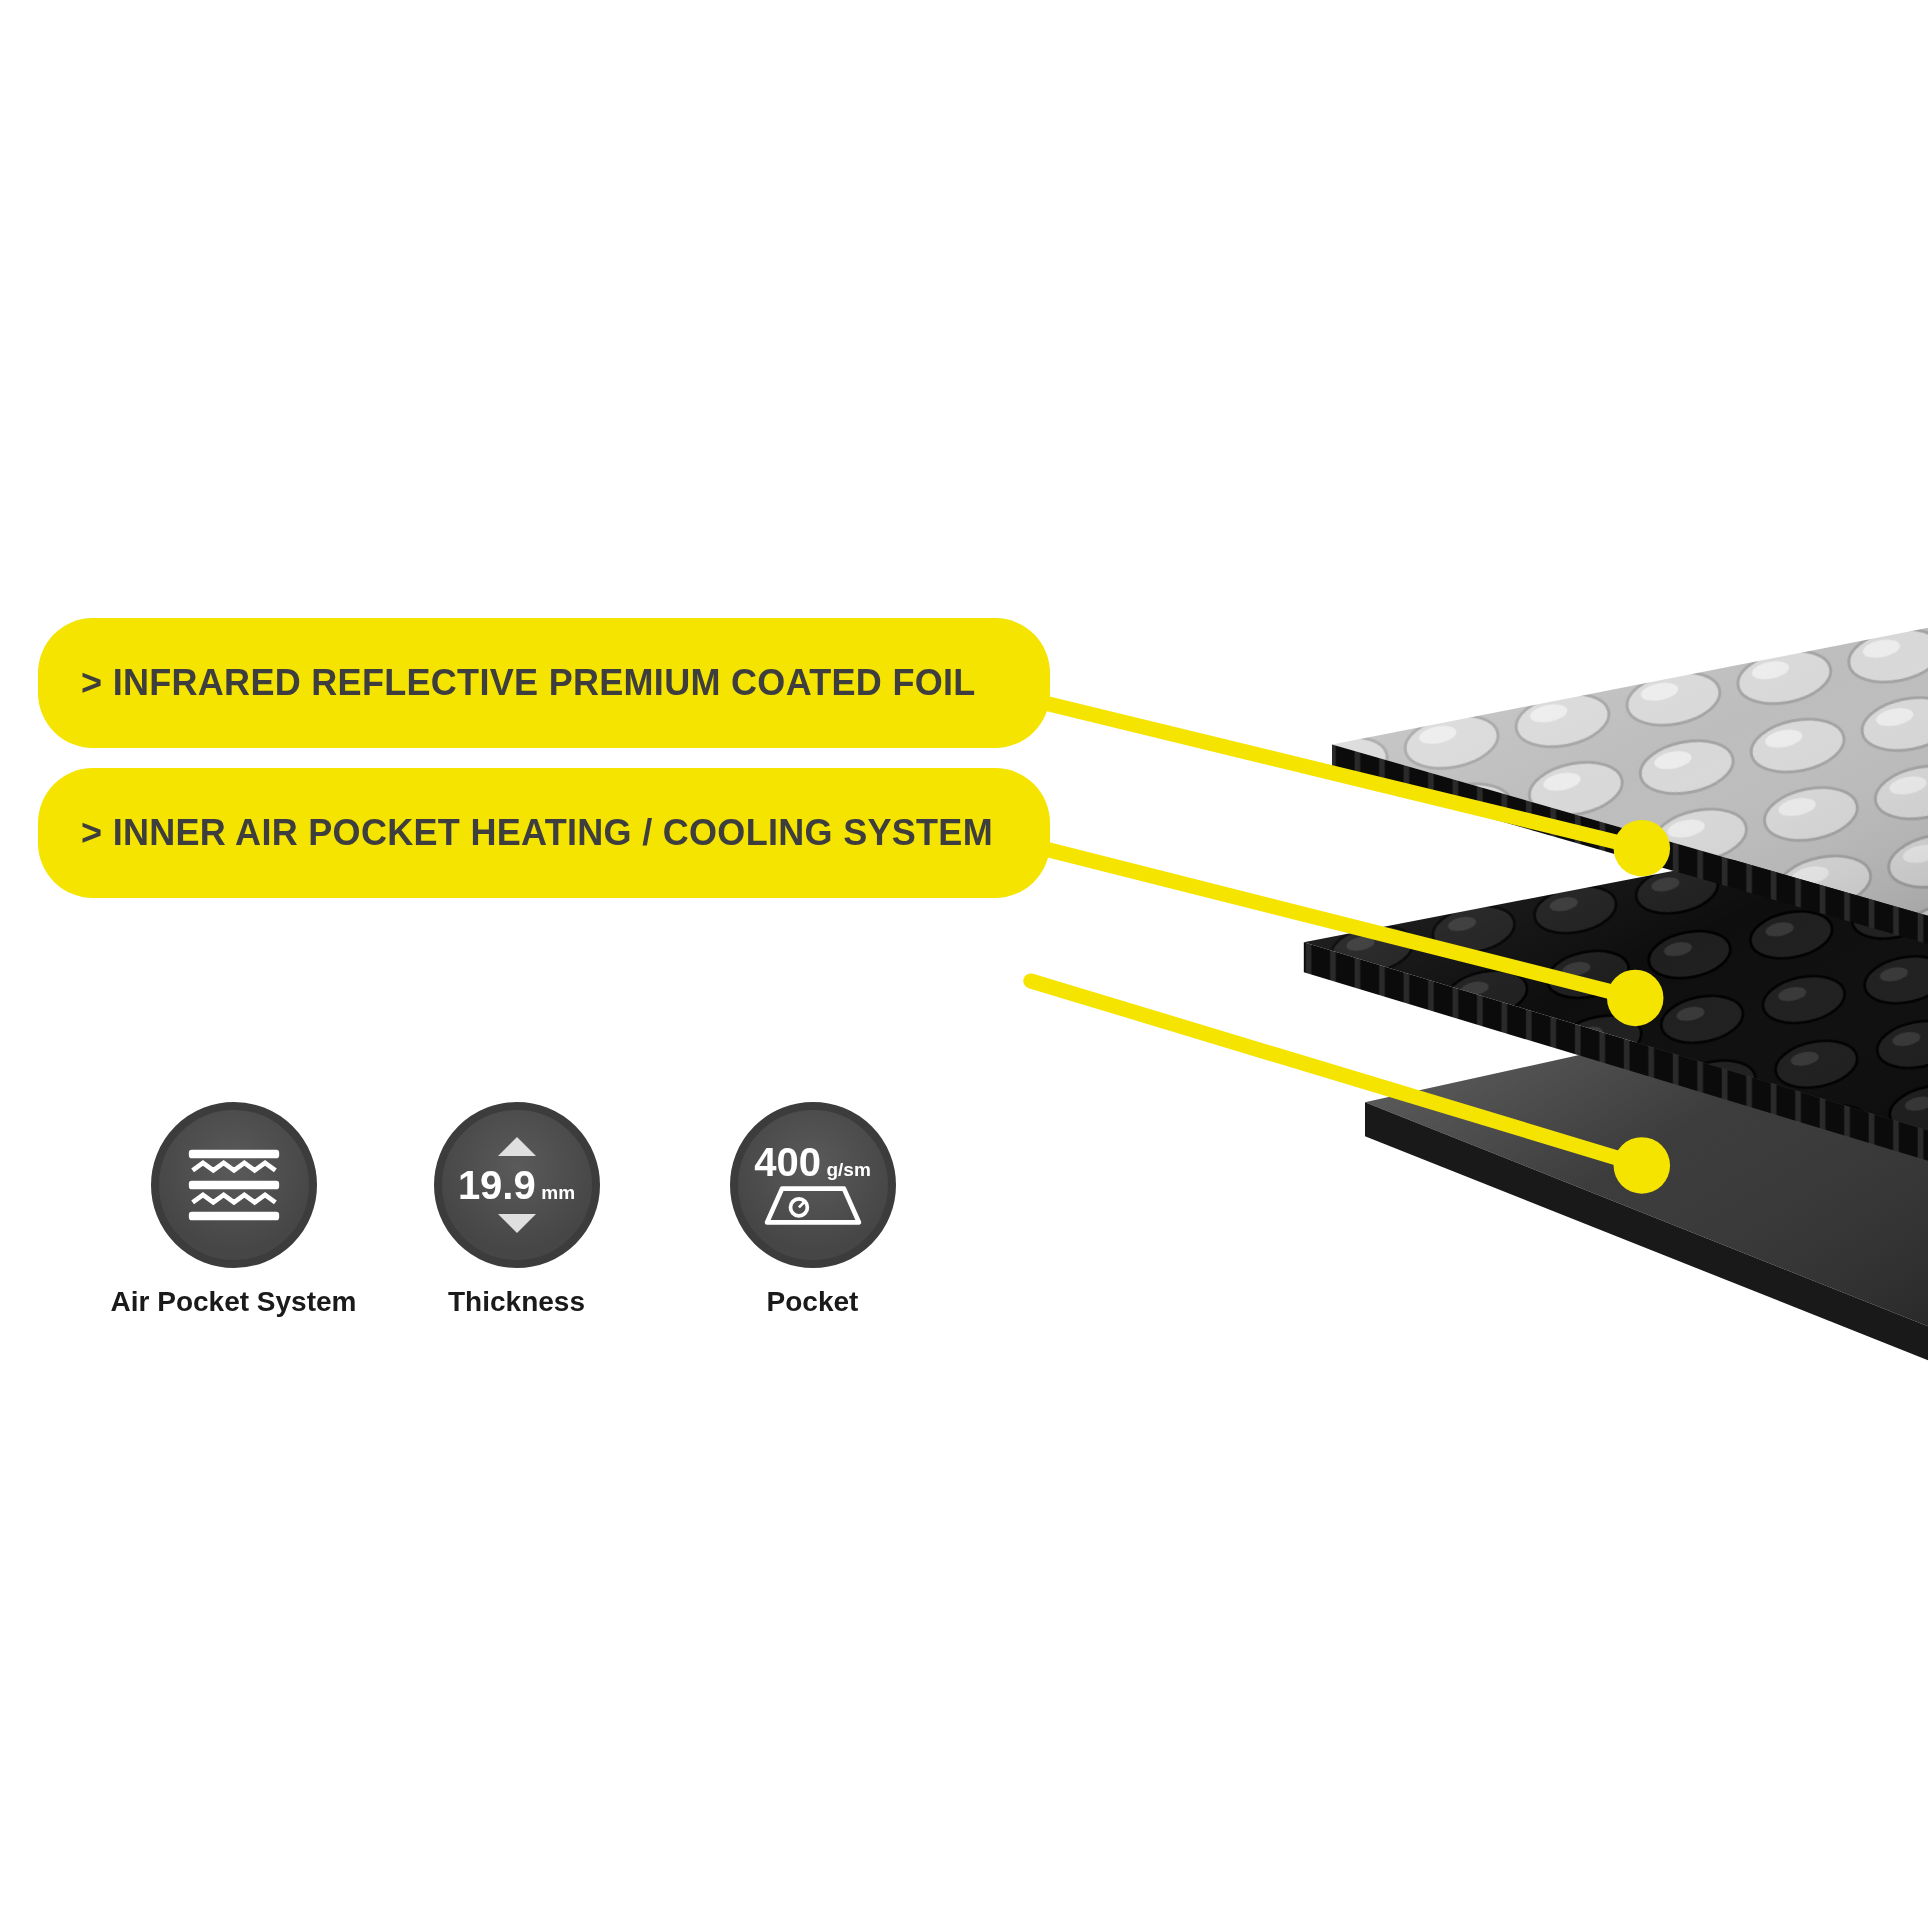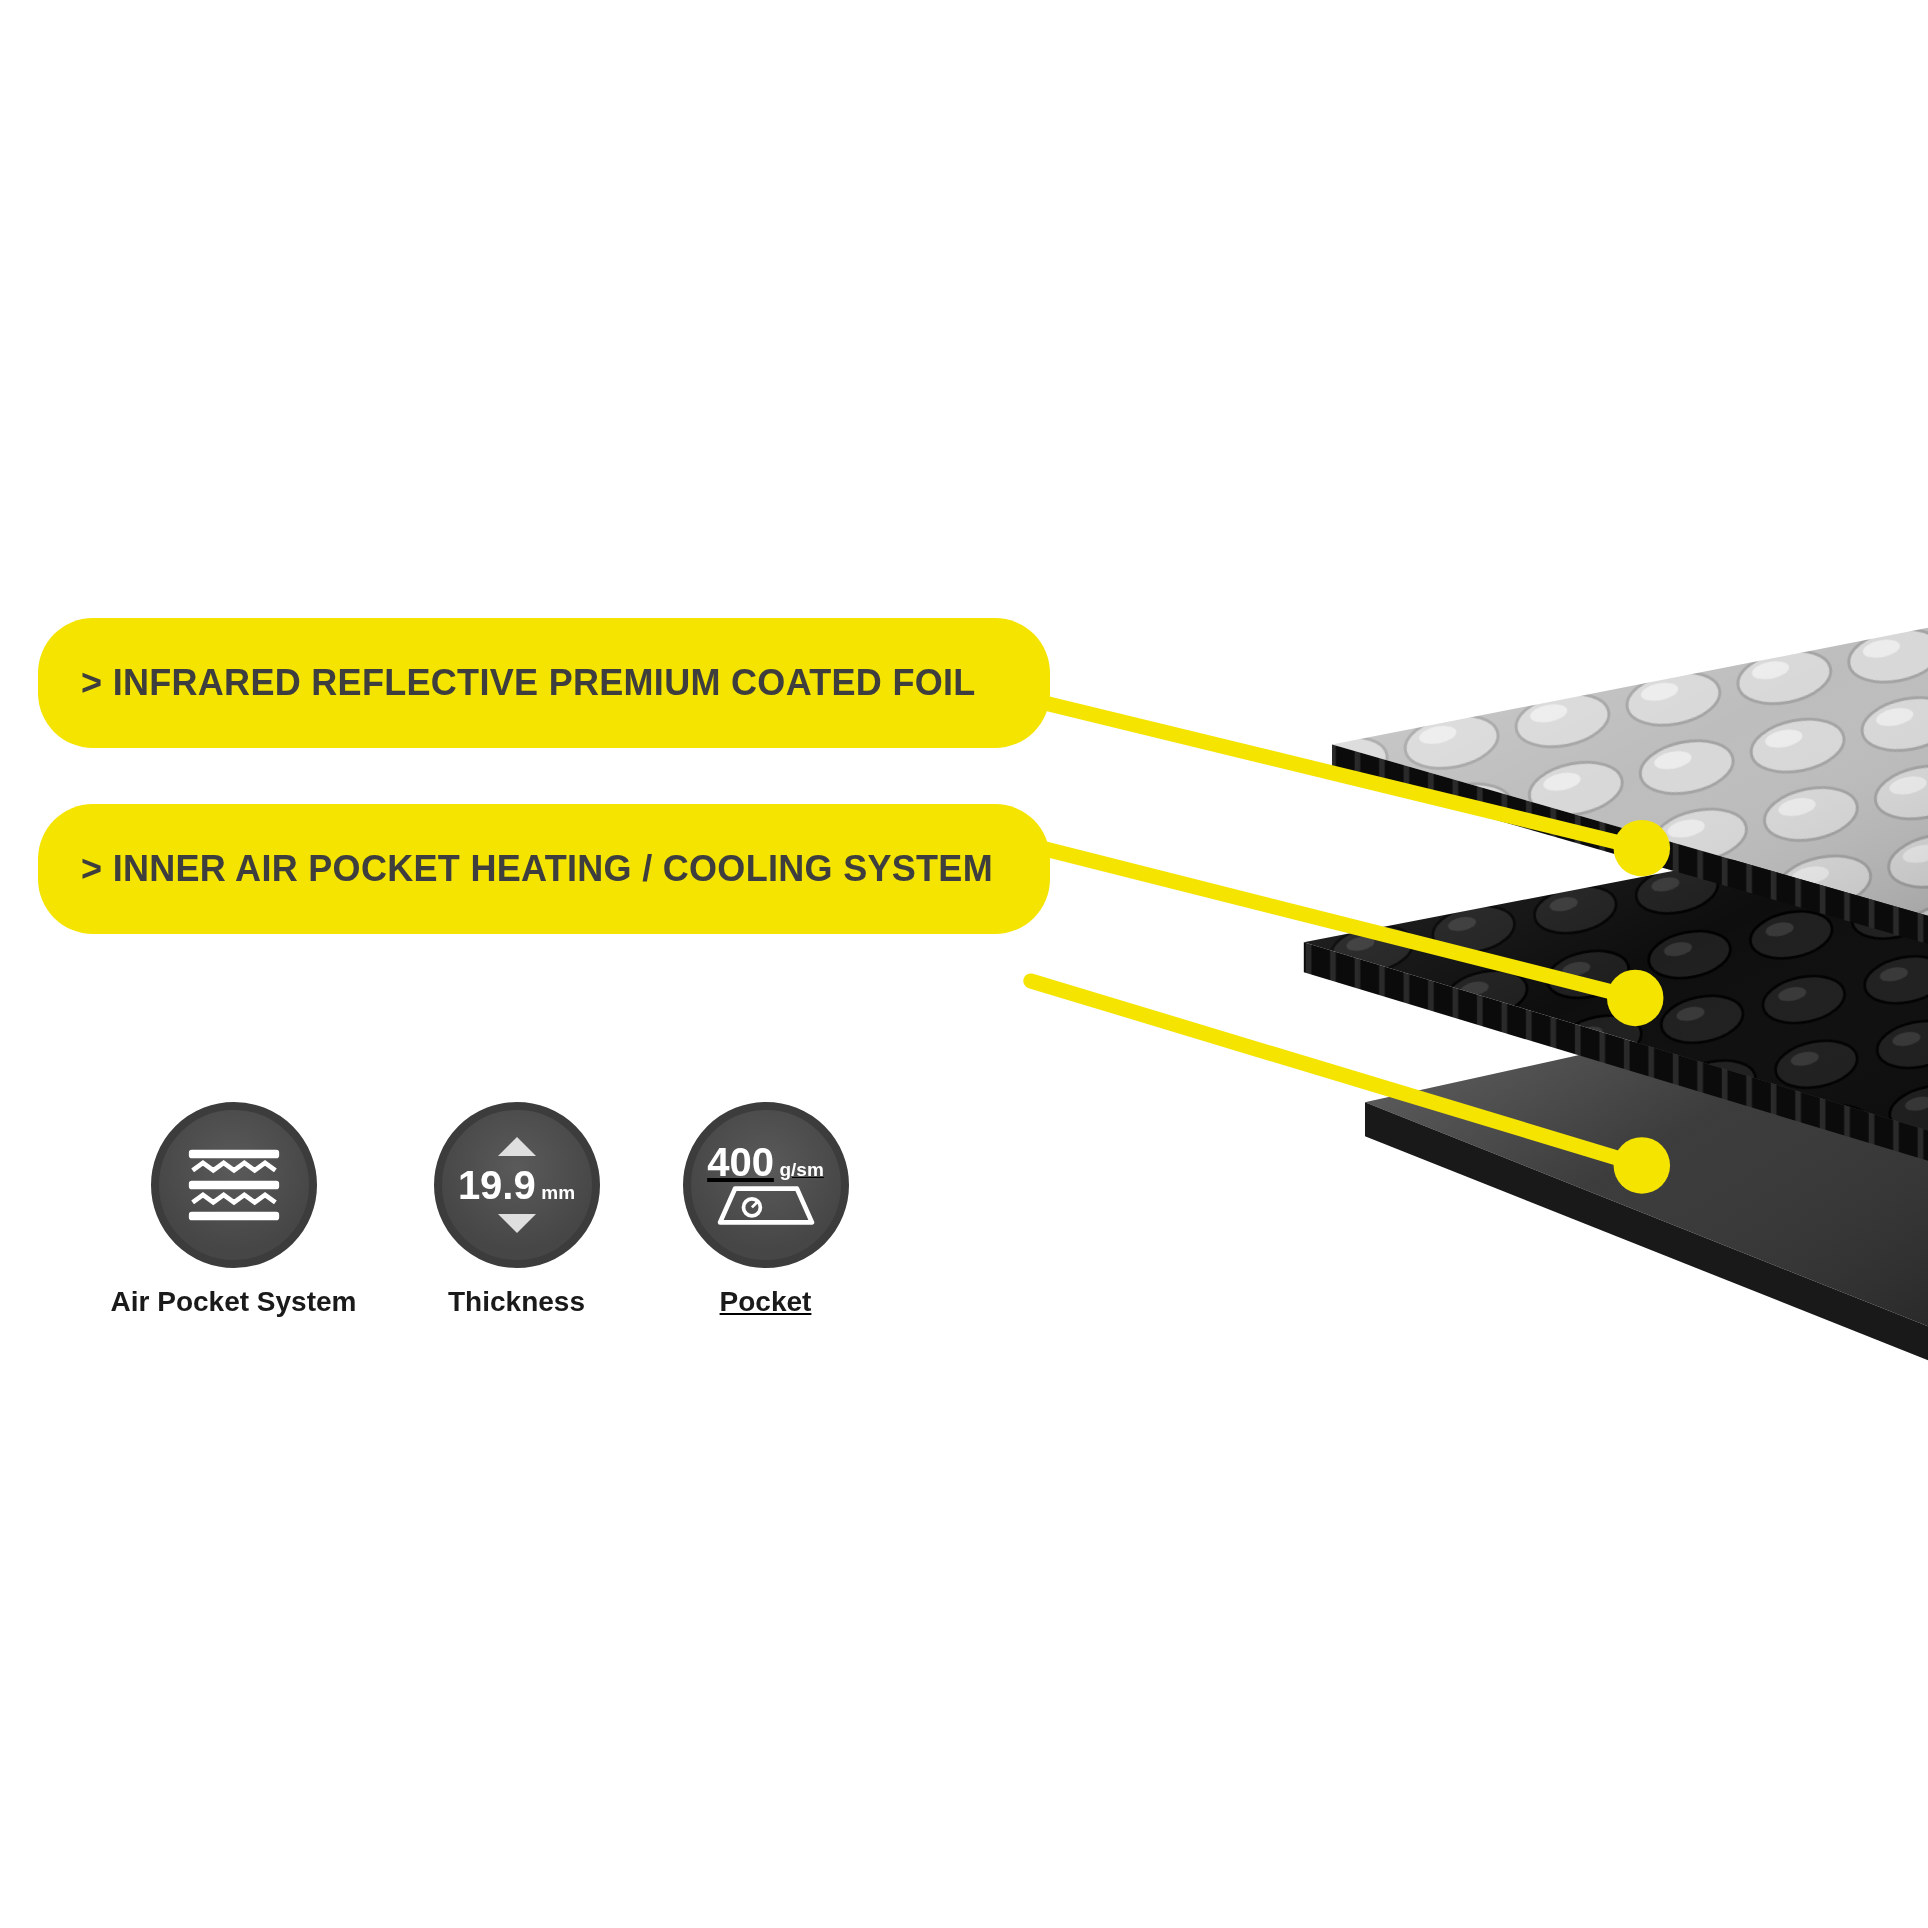--- a/index.html
+++ b/index.html
@@ -12,41 +12,41 @@
   }
 
   
   .callout {
     position: absolute; left: 38px; width: 1012px; height: 130px;
     background: #F4E400; border-radius: 55px;
     display: flex; align-items: center;
     padding: 0 26px 0 43px; z-index: 3;
   }
   #callout-1 { top: 618px; }
-  #callout-2 { top: 804px; }
+  #callout-2 { top: 768px; }
   #callout-3 { top: 920px; }
   .callout-text {
     font-size: 36px; font-weight: bold; color: #3E3E3E;
     white-space: nowrap; letter-spacing: 0.3px;
   }
 
   
   .leaders { position: absolute; left: 0; top: 0; width: 1928px; height: 1928px; z-index: 2; pointer-events: none; }
 
   
   .material { position: absolute; left: 1252px; top: 603px; width: 676px; height: 782px; z-index: 1; }
 
   
   .badge {
     position: absolute; top: 1102px; width: 301px;
     display: flex; flex-direction: column; align-items: center; z-index: 3;
   }
   #badge-1 { left: 83px; }
   #badge-2 { left: 366px; }
-  #badge-3 { left: 615px; text-decoration: underline; }
+  #badge-3 { left: 662px; }
   .badge-circle {
     width: 166px; height: 166px; border-radius: 50%;
     background: radial-gradient(circle at 50% 38%, #5A5A5A, #464646 70%);
     border: 8.5px solid #3C3C3C;
     display: flex; flex-direction: column; align-items: center; justify-content: center;
     gap: 1.9px;
   }
   .badge-label {
     margin-top: 18px; font-size: 28px; font-weight: bold; color: #1A1A1A;
     text-align: center; white-space: nowrap;

